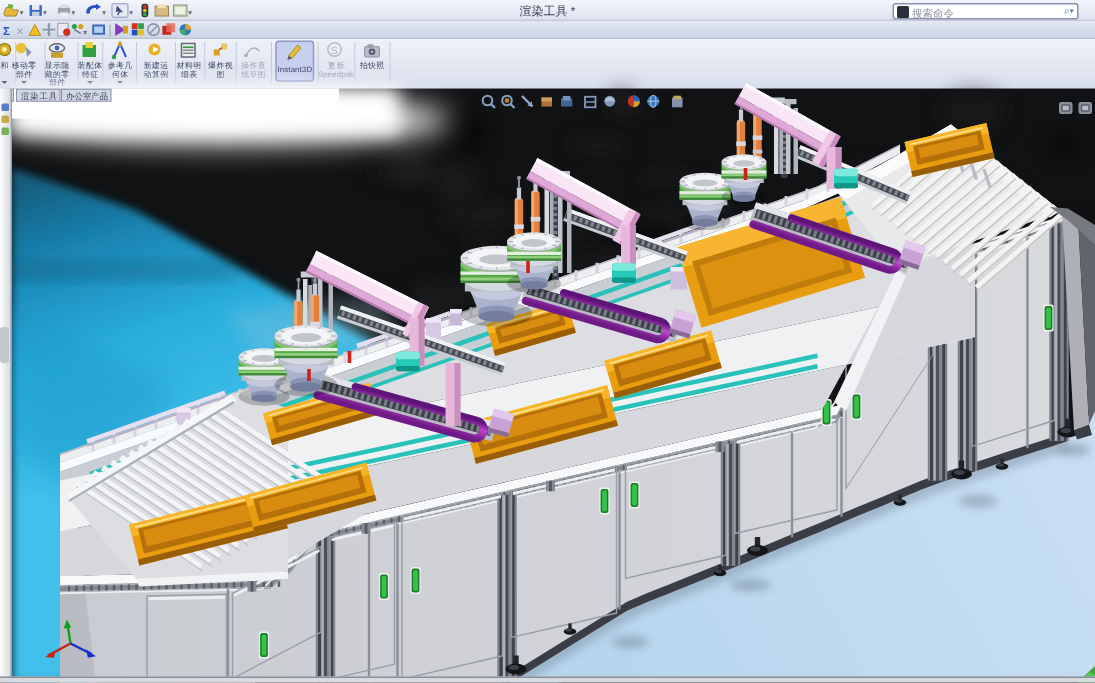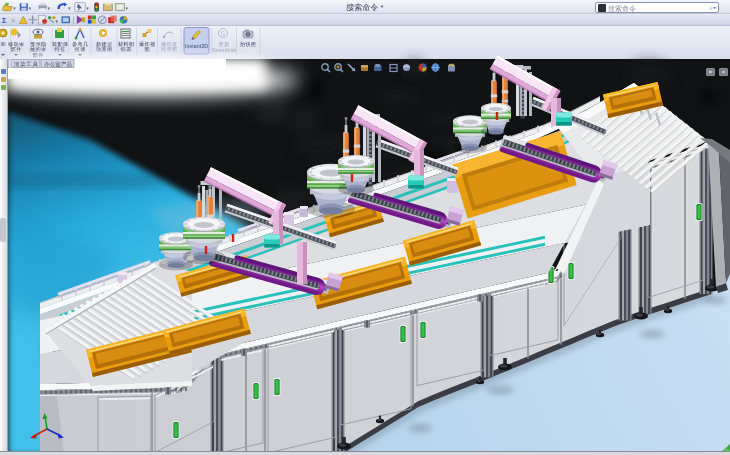--- a/index.html
+++ b/index.html
@@ -6,21 +6,21 @@
 .row2{position:absolute;left:0;top:13.5px;width:730px;height:12.5px;background:linear-gradient(#e3e8f3,#ccd4e6);border-bottom:1px solid #b8c0d2}
 .cm{position:absolute;left:0;top:26px;width:730px;height:33px;background:linear-gradient(#eef1f8,#d8deec)}
 .title{position:absolute;top:2px;left:0;width:730px;text-align:center;font-size:8px;color:#3a3f52}
 .search{position:absolute;right:11px;top:2px;width:124px;height:11px;background:#fff;border:1px solid #8893b0;border-radius:2px;font-size:7px;color:#8a8f9c;line-height:10px}
 .lpanel{position:absolute;left:0;top:59px;width:8px;height:392px;background:linear-gradient(90deg,#fcfcfd,#d8dade);border-right:1px solid #9aa0aa;z-index:5}
 .bstrip{position:absolute;left:0;top:451px;width:730px;height:4px;background:#d8dade;border-top:1px solid #878d99;z-index:6}
 </style></head><body>
 <div class="row1"></div>
 <div class="row2"></div>
 <div class="cm"></div>
-<div class="title">搜索命令 *</div>
+<div class="title">渲染工具 *</div>
 <div class="search"><span style="display:inline-block;width:8px;height:8px;background:#2a2f3a;margin:1px 2px -1px 2px;border-radius:1px"></span>搜索命令<span style="float:right;margin-right:2px;color:#5a7ac8">⌕▾</span></div>
 <svg width="730" height="455" viewBox="0 0 730 455" style="position:absolute;left:0;top:0">
 <g transform="translate(2.5,2.5) scale(0.82)">
  <path d="M0 8 L2 3 H6 L7 5 H12 L10 10 H1 Z" fill="#e8b83a" stroke="#a07818" stroke-width="0.7"></path>
  <path d="M3 3 L4 0 L8 1 L7 4" fill="#7ab048"></path>
  <text x="13" y="9" font-size="6" fill="#667">▾</text>
  <g transform="translate(21,0)">
         <rect x="0" y="1" width="10" height="9" rx="1" fill="#3a6ac8"></rect>
         <rect x="2" y="1" width="6" height="4" fill="#e8eaf0"></rect>
         <rect x="2" y="6.5" width="6" height="3.5" fill="#c8d0e0"></rect>

